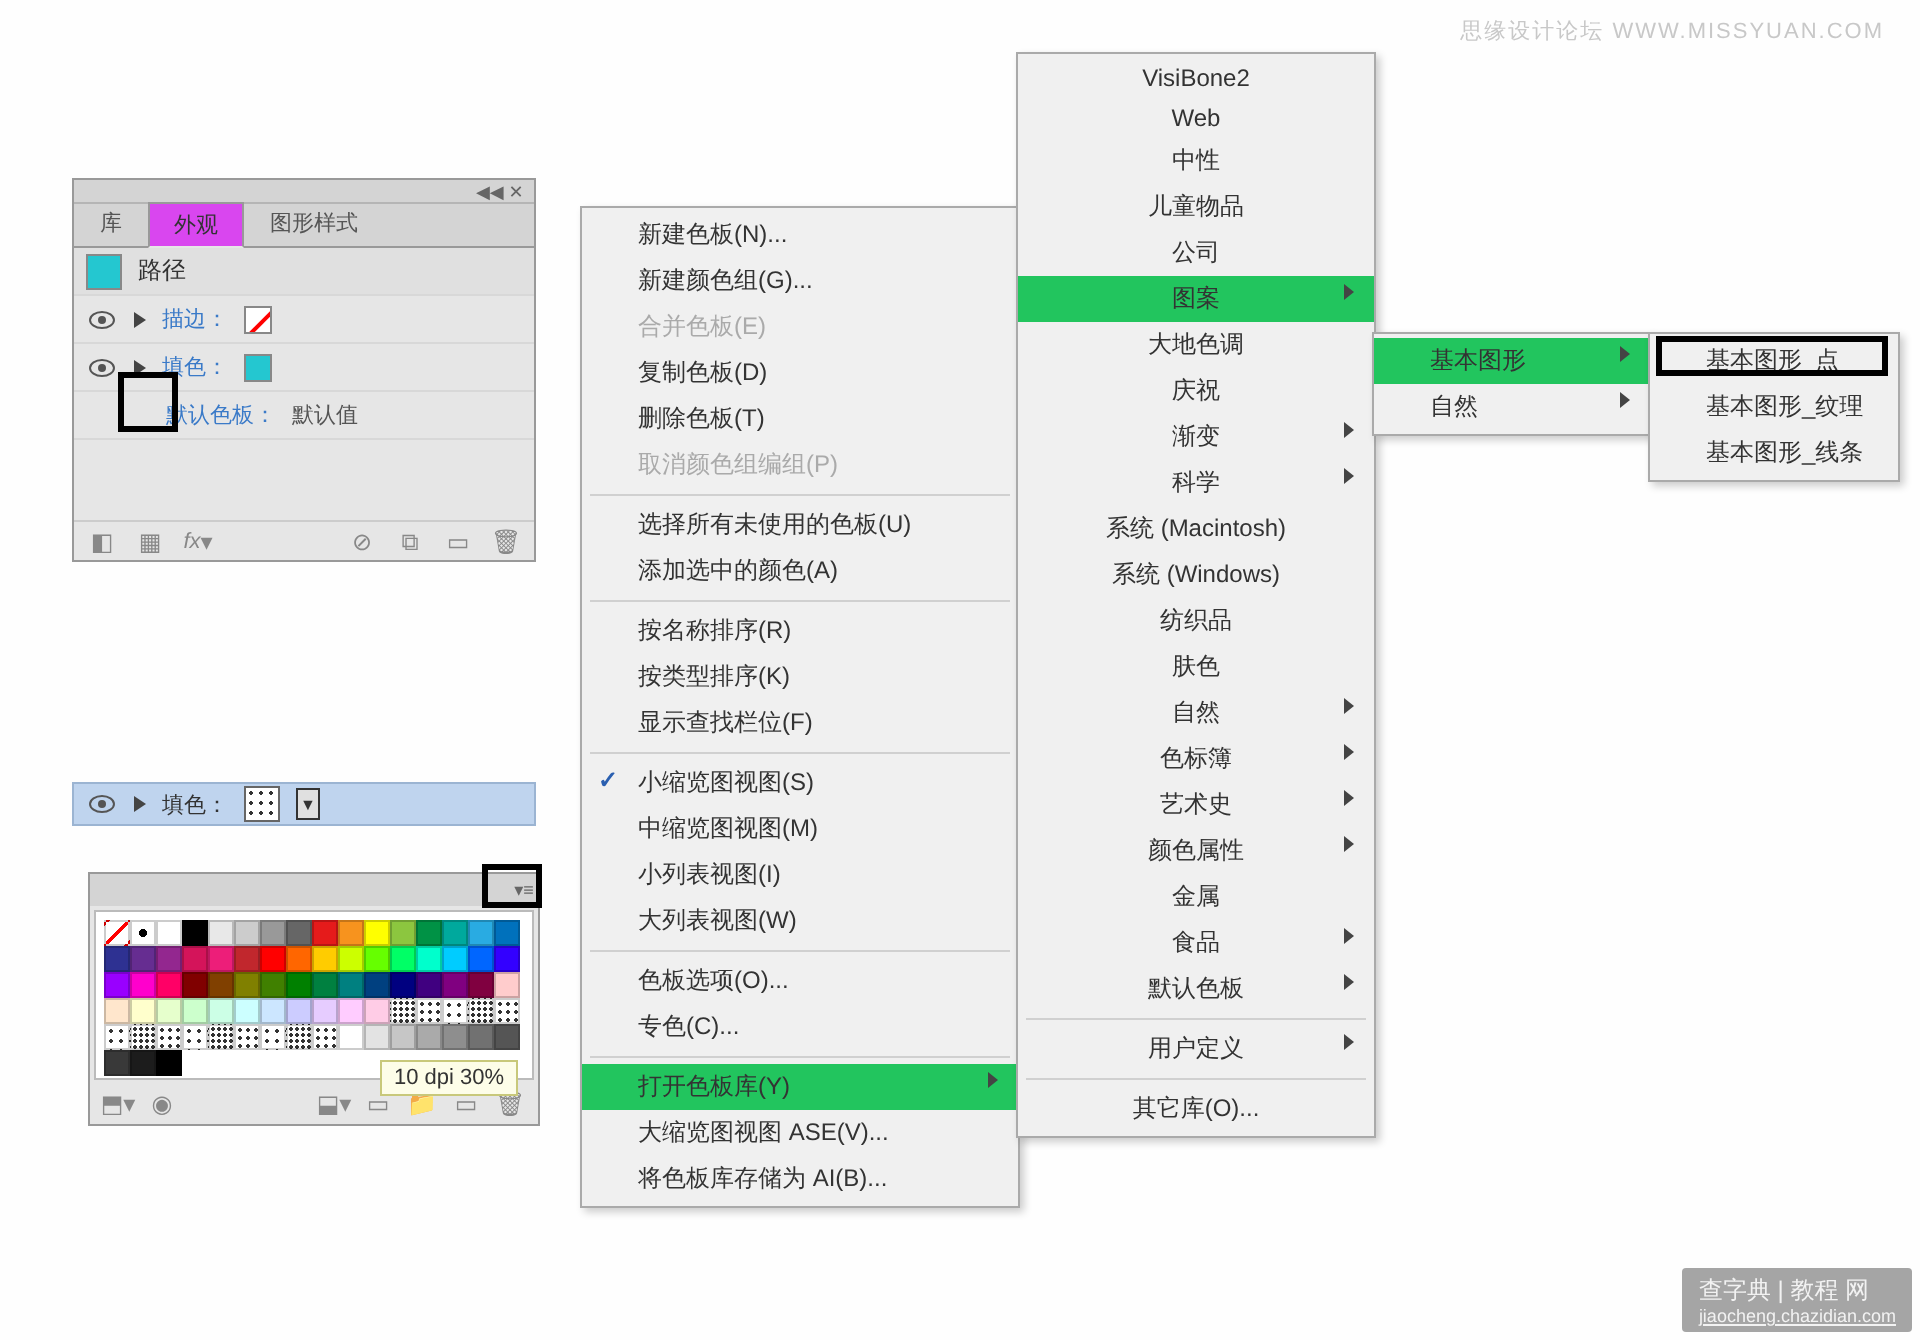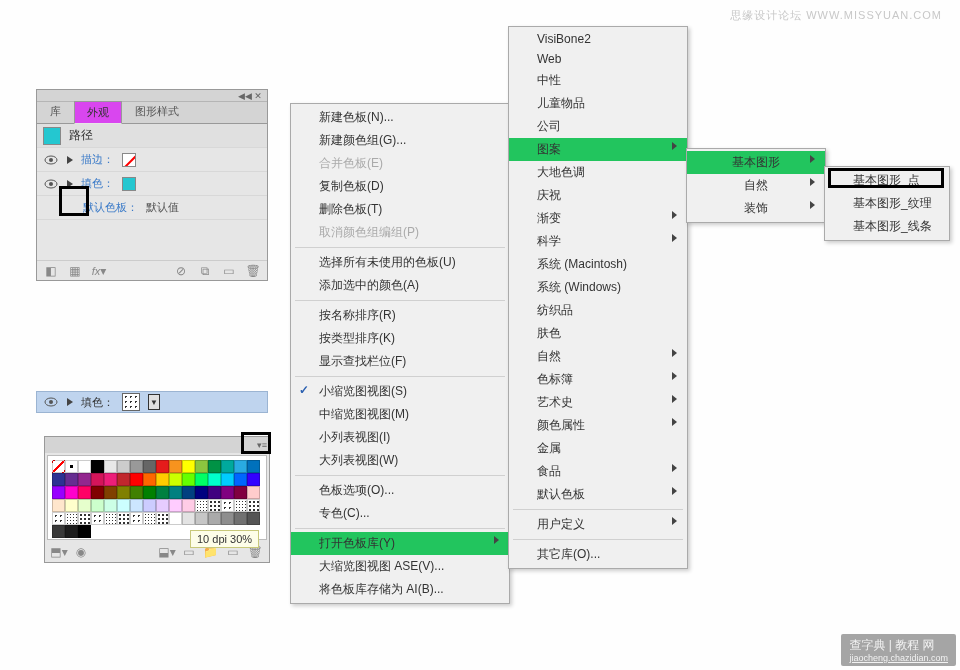--- a/index.html
+++ b/index.html
@@ -53,22 +53,22 @@
     
     .ctx-menu { position: absolute; background: #f0f0f0; border: 1px solid #aaa; box-shadow: 2px 2px 4px rgba(0,0,0,0.2); padding: 2px 0; }
     .ctx-item { padding: 3px 28px 3px 28px; font-size: 12px; color: #333; white-space: nowrap; cursor: default; position: relative; }
     .ctx-item.disabled { color: #aaa; }
     .ctx-item.hover { background: #22c55e; }
     .ctx-item .arrow { position: absolute; right: 10px; top: 4px; width: 0; height: 0; border-top: 4px solid transparent; border-bottom: 4px solid transparent; border-left: 5px solid #444; }
     .ctx-item .check { position: absolute; left: 8px; top: 3px; color: #2a5fb0; font-weight: bold; }
     .ctx-sep { height: 1px; background: #d0d0d0; margin: 3px 4px; }
     
     .menu1 { top: 103px; left: 290px; width: 220px; }
-    .menu2 { top: 26px; left: 508px; width: 180px; }
-    .menu3 { top: 148px; left: 686px; width: 140px; text-align: center; }
+    .menu2 { top: 26px; left: 508px; width: 180px; text-align: center; }
+    .menu3 { top: 166px; left: 686px; width: 140px; }
     .menu4 { top: 166px; left: 824px; width: 126px; }
     
     .outline-3 { top: 168px; left: 828px; width: 116px; height: 20px; }
   </style>
 </head>
 <body>
 
 <div class="watermark-top">思缘设计论坛  WWW.MISSYUAN.COM</div>
 <div class="watermark-bottom">
   <span>查字典 | 教程 网</span>
@@ -301,20 +301,19 @@
     <div class="ctx-item">食品<span class="arrow"></span></div>
     <div class="ctx-item">默认色板<span class="arrow"></span></div>
     <div class="ctx-sep"></div>
     <div class="ctx-item">用户定义<span class="arrow"></span></div>
     <div class="ctx-sep"></div>
     <div class="ctx-item">其它库(O)...</div>
   </div>
 <div class="ctx-menu menu3" id="menu3">
     <div class="ctx-item hover">基本图形<span class="arrow"></span></div>
     <div class="ctx-item">自然<span class="arrow"></span></div>
-    <div class="ctx-item">装饰<span class="arrow"></span></div>
   </div>
 <div class="ctx-menu menu4" id="menu4">
     <div class="ctx-item">基本图形_点</div>
     <div class="ctx-item">基本图形_纹理</div>
     <div class="ctx-item">基本图形_线条</div>
   </div>
 <div class="big-outline outline-3"></div>
 
 </body></html>

